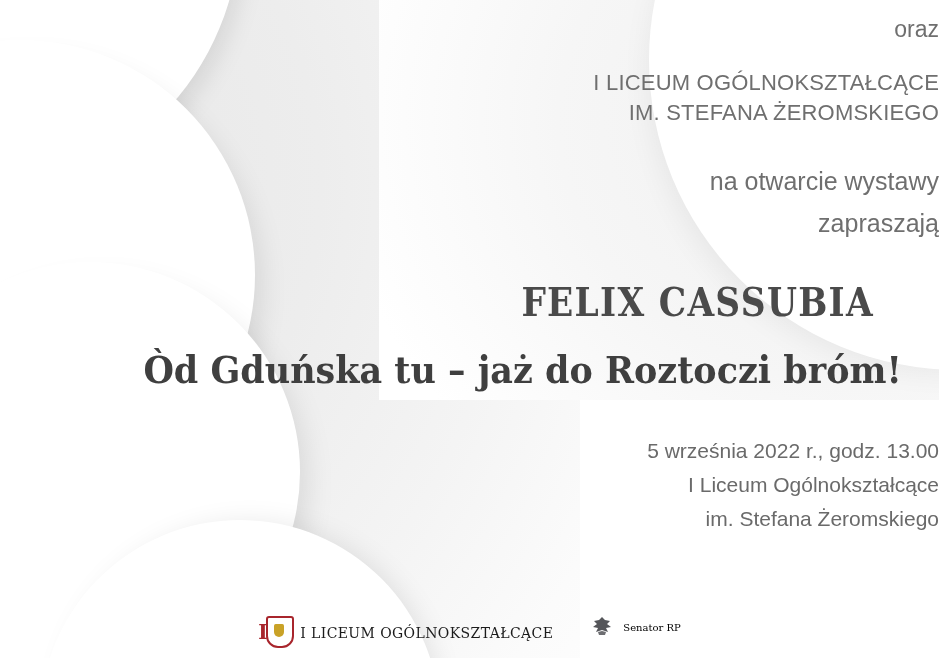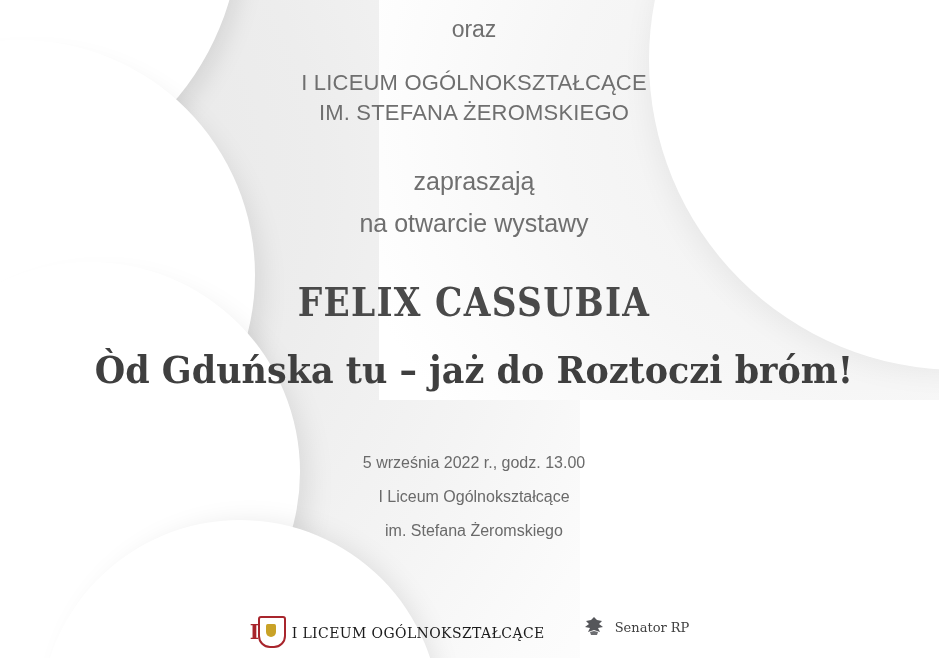--- a/index.html
+++ b/index.html
@@ -78,21 +78,21 @@
   }
 
   
   .content {
     position: relative;
     z-index: 2;
     width: 939px;
     height: 658px;
     box-sizing: border-box;
     padding-top: 6px;
-    text-align: center;
+    text-align: right;
     padding-left: 9px;
   }
 
   .line-oraz {
     color: #6f6f6f;
     font-size: 23px;
     line-height: 34px;
     margin-top: 6px;
   }
 
@@ -126,23 +126,23 @@
     margin-top: 22px;
     color: #3f3f3f;
     font-family: "DejaVu Serif", serif;
     font-weight: bold;
     font-size: 38px;
     transform: scaleX(0.92);
     white-space: nowrap;
   }
 
   .details-block {
-    margin-top: 54px;
+    margin-top: 42px;
     color: #6a6a6a;
-    font-size: 16px;
+    font-size: 21px;
     line-height: 34px;
   }
 
   
   .footer {
     position: absolute;
     left: 0;
     right: 0;
     bottom: 0;
     height: 44px;
@@ -197,22 +197,22 @@
   }
   .eagle {
     width: 26px;
     height: 26px;
     position: relative;
     flex: 0 0 auto;
   }
   .eagle svg { display: block; }
   .senator-name {
     font-family: "DejaVu Serif", serif;
-    font-size: 13px;
-    color: #404040;
+    font-size: 10px;
+    color: #000000;
     white-space: nowrap;
   }
 </style>
 </head>
 <body>
 
 <div class="bg">
   <div class="bg-wash"></div>
   <div class="bg-wash2"></div>
   <div class="disc sh6"></div>
@@ -226,22 +226,22 @@
 <div class="content">
 
   <div class="line-oraz">oraz</div>
 
   <div class="org-block">
     <div>I LICEUM OGÓLNOKSZTAŁCĄCE</div>
     <div>IM. STEFANA ŻEROMSKIEGO</div>
   </div>
 
   <div class="invite-block">
+    <div>na otwarcie wystawy</div>
     <div>zapraszają</div>
-    <div>na otwarcie wystawy</div>
   </div>
 
   <div class="exhibit-title">FELIX CASSUBIA</div>
   <div class="exhibit-subtitle">Òd Gduńska tu – jaż do Roztoczi bróm!</div>
 
   <div class="details-block">
     <div>5 września 2022 r., godz. 13.00</div>
     <div>I Liceum Ogólnokształcące</div>
     <div>im. Stefana Żeromskiego</div>
   </div>

